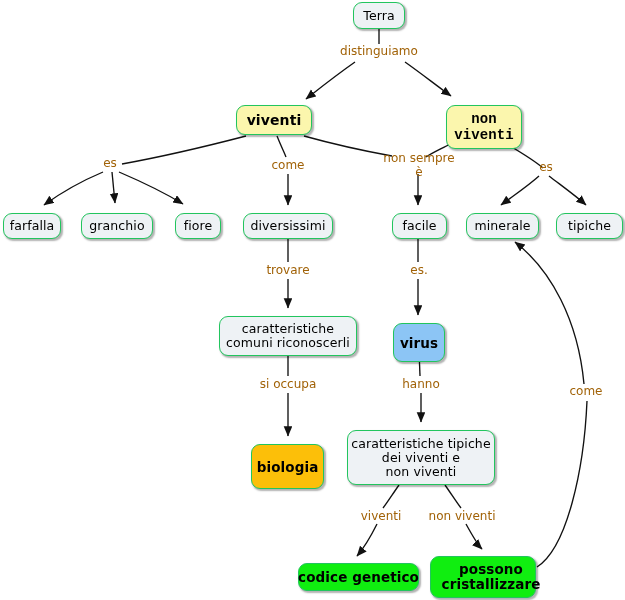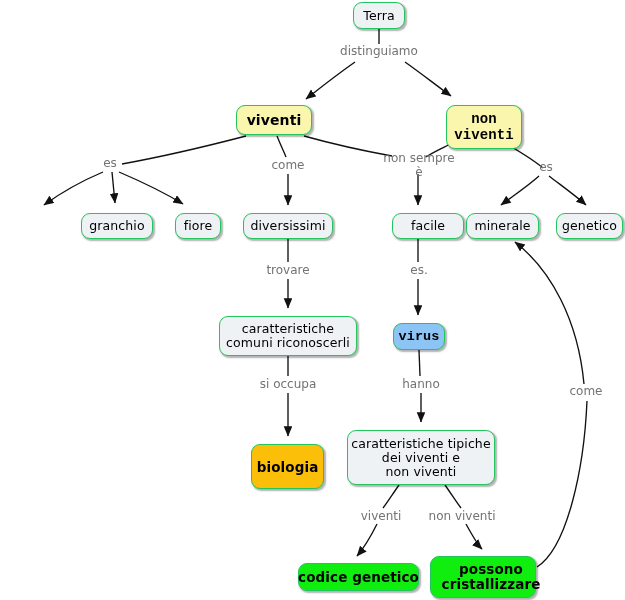--- a/index.html
+++ b/index.html
@@ -45,21 +45,21 @@
   }
   .node.plain   { background: #eef2f5; }
   .node.yellow  { background: #fbf6ad; font-weight: bold; font-size: 14px; line-height: 16px; }
   .node.blue    { background: #8cc5f5; font-weight: bold; font-size: 13.5px; }
   .node.amber   { background: #fcbf09; font-weight: bold; font-size: 13.5px; }
   .node.green   { background: #10ee10; font-weight: bold; font-size: 13.5px; line-height: 15px; }
   .edge-label {
     position: absolute;
     font-size: 12px;
     line-height: 13.5px;
-    color: #737373;
+    color: #a16207;
     background: transparent;
     white-space: pre;
     text-align: center;
     transform: translateX(-50%);
     pointer-events: none;
   }
 </style>
 </head>
 <body>
 
@@ -122,29 +122,30 @@
 
       <path d="M 537,567 C 567,548 584,470 587,401"></path>
       <path d="M 584,384 C 578,320 551,270 515,242" marker-end="url(#arrow)"></path>
     </g>
   </svg>
 
   <div class="node plain" style="left:353px; top:2px;   width:52px;  height:27px;">Terra</div>
   <div class="node yellow" style="left:236px; top:105px; width:76px;  height:30px;">viventi</div>
   <div class="node yellow" style="left:446px; top:105px;  width:76px;  height:44px;font-family:Liberation Mono, monospace;">non
 viventi</div>
+  <div class="node plain" style="left:3px;   top:213px; width:58px;  height:26px;">farfalla</div>
   <div class="node plain" style="left:81px;  top:213px; width:72px;  height:26px;">granchio</div>
   <div class="node plain" style="left:175px; top:213px; width:46px;  height:26px;">fiore</div>
   <div class="node plain" style="left:243px; top:213px; width:90px;  height:26px;">diversissimi</div>
-  <div class="node plain" style="left:392px; top:213px; width:72px;  height:26px;">facile</div>
+  <div class="node plain" style="left:392px; top:213px; width:55px;  height:26px;">facile</div>
   <div class="node plain" style="left:466px; top:213px; width:73px;  height:26px;">minerale</div>
-  <div class="node plain" style="left:556px; top:213px; width:67px;  height:26px;">genetico</div>
+  <div class="node plain" style="left:556px; top:213px; width:67px;  height:26px;">tipiche</div>
   <div class="node plain" style="left:219px; top:316px; width:138px; height:40px;">caratteristiche
 comuni riconoscerli</div>
-  <div class="node blue" style="left:393px; top:323px; width:52px;  height:27px;font-family:Liberation Mono, monospace;">virus</div>
+  <div class="node blue" style="left:393px; top:323px; width:52px;  height:39px;">virus</div>
   <div class="node amber" style="left:251px; top:444px; width:73px;  height:45px;">biologia</div>
   <div class="node plain" style="left:347px; top:430px; width:148px; height:55px;">caratteristiche tipiche
 dei viventi e
 non viventi</div>
   <div class="node green" style="left:298px; top:563px; width:121px; height:28px;">codice genetico</div>
   <div class="node green" style="left:430px; top:556px; width:106px; height:42px;padding-left:22px;">possono
 cristallizzare</div>
 
   <div class="edge-label" style="left:379px; top:45px;">distinguiamo</div>
   <div class="edge-label" style="left:110px; top:157px;">es</div>

